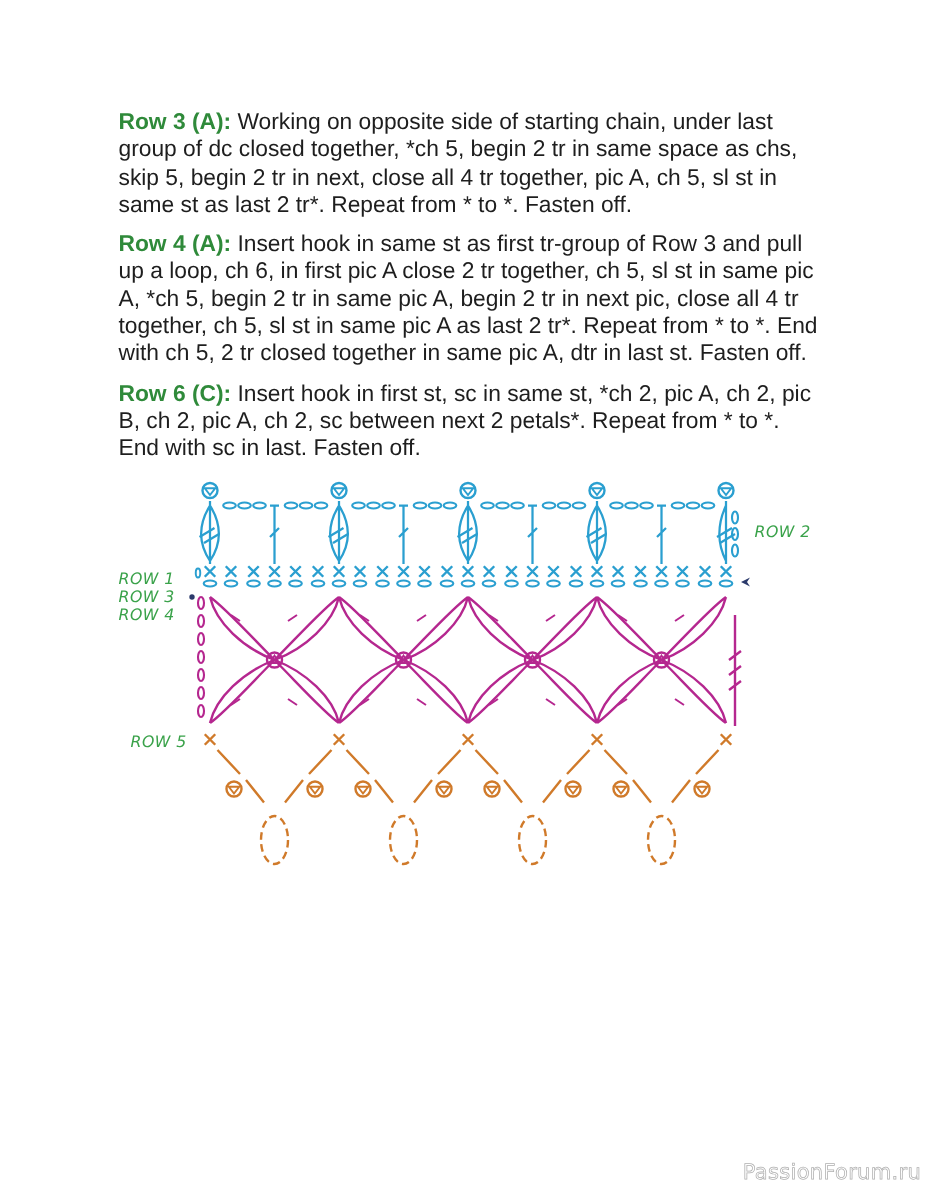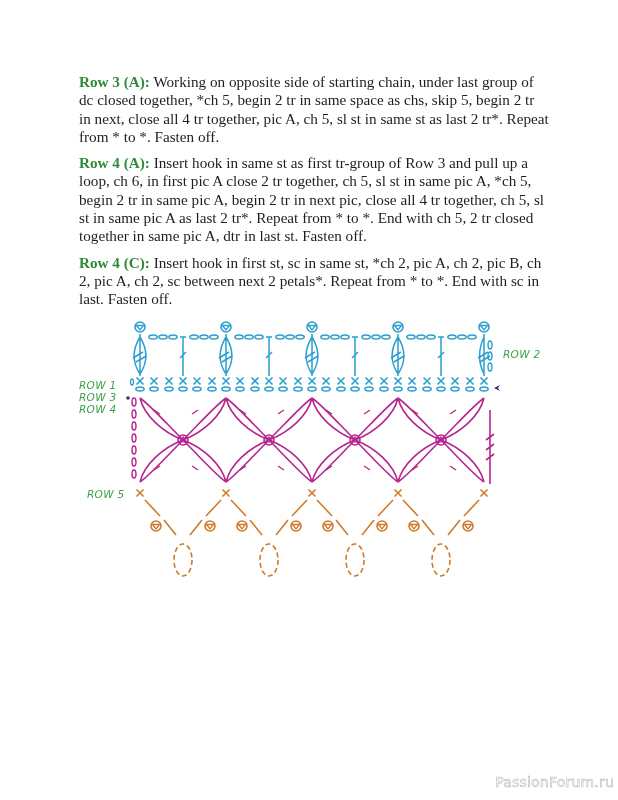--- a/index.html
+++ b/index.html
@@ -1,35 +1,35 @@
 <!DOCTYPE html>
 <html><head>
 <meta charset="utf-8">
 <style>
   html, body { margin: 0; padding: 0; background: #ffffff; }
   body { width: 618px; height: 800px; position: relative; overflow: hidden; }
   .page { position: absolute; left: 0; top: 0; width: 618px; height: 800px; background: #fff; }
   .instructions { position: absolute; left: 79px; top: 73px; width: 470px;
-    font-family: Liberation Serif, serif; font-size: 15.2px; line-height: 18.3px; color: #1e1e1e; }
+    font-family: Liberation Sans, sans-serif; font-size: 15.2px; line-height: 18.3px; color: #1e1e1e; }
   .para { margin: 0 0 8px 0; }
   .row-label { color: #2f8a3a; font-weight: bold; }
   .diagram { position: absolute; left: 0; top: 310px; width: 618px; height: 280px; }
   .legend { font-family: "DejaVu Sans", sans-serif; font-style: italic; font-size: 10.5px; fill: #3aa24a; letter-spacing: 0.3px; }
   .watermark { position: absolute; right: 4px; bottom: 10px; font-family: "DejaVu Sans", sans-serif; font-size: 14px;
     color: #fff; -webkit-text-stroke: 0.5px #b0b0b0; letter-spacing: 0.2px; }
 </style>
 </head>
 <body>
 
 <div class="page">
 
   <div class="instructions">
     <p class="para"><span class="row-label">Row 3 (A):</span><span> Working on opposite side of starting chain, under last group of dc closed together, *ch 5, begin 2 tr in same space as chs, skip 5, begin 2 tr in next, close all 4 tr together, pic A, ch 5, sl st in same st as last 2 tr*. Repeat from * to *. Fasten off.</span></p>
     <p class="para"><span class="row-label">Row 4 (A):</span><span> Insert hook in same st as first tr-group of Row 3 and pull up a loop, ch 6, in first pic A close 2 tr together, ch 5, sl st in same pic A, *ch 5, begin 2 tr in same pic A, begin 2 tr in next pic, close all 4 tr together, ch 5, sl st in same pic A as last 2 tr*. Repeat from * to *. End with ch 5, 2 tr closed together in same pic A, dtr in last st. Fasten off.</span></p>
-    <p class="para"><span class="row-label">Row 4 (C):</span><span> Insert hook in first st, sc in same st, *ch 2, pic A, ch 2, pic B, ch 2, pic A, ch 2, sc between next 2 petals*. Repeat from * to *. End with sc in last. Fasten off.</span></p>
+    <p class="para"><span class="row-label">Row 6 (C):</span><span> Insert hook in first st, sc in same st, *ch 2, pic A, ch 2, pic B, ch 2, pic A, ch 2, sc between next 2 petals*. Repeat from * to *. End with sc in last. Fasten off.</span></p>
   </div>
 
   <svg class="diagram" viewBox="0 310 618 280" width="618" height="280">
     <defs>
       <g id="chainH">
           <ellipse cx="0" cy="0" rx="4.2" ry="2" fill="none" stroke-width="1.4"></ellipse>
         </g>
       <g id="chainV">
           <ellipse cx="0" cy="0" rx="2" ry="4" fill="none" stroke-width="1.4"></ellipse>
         </g>

